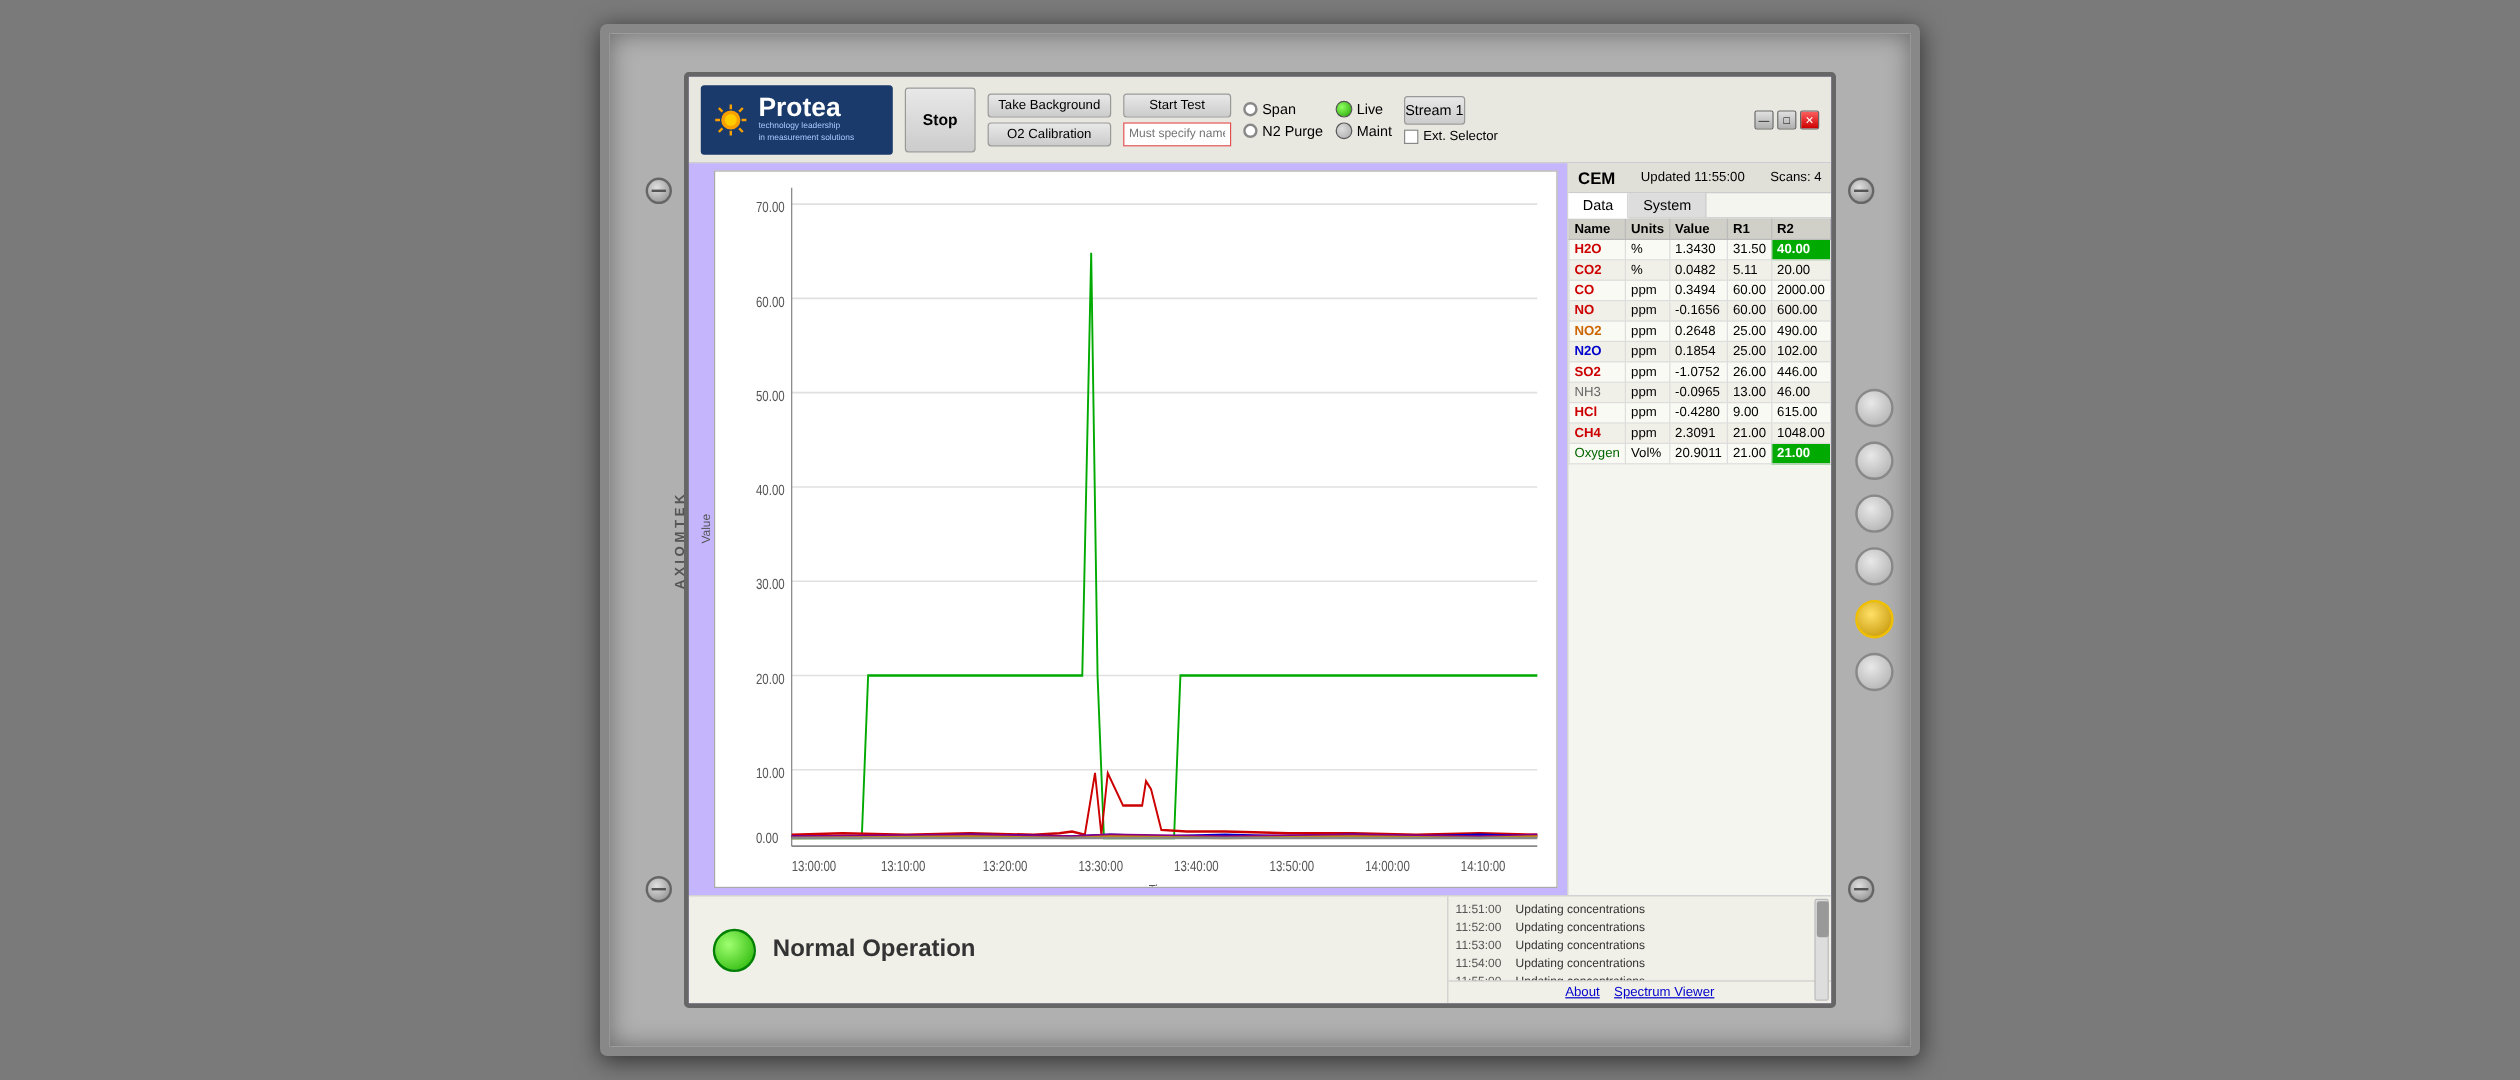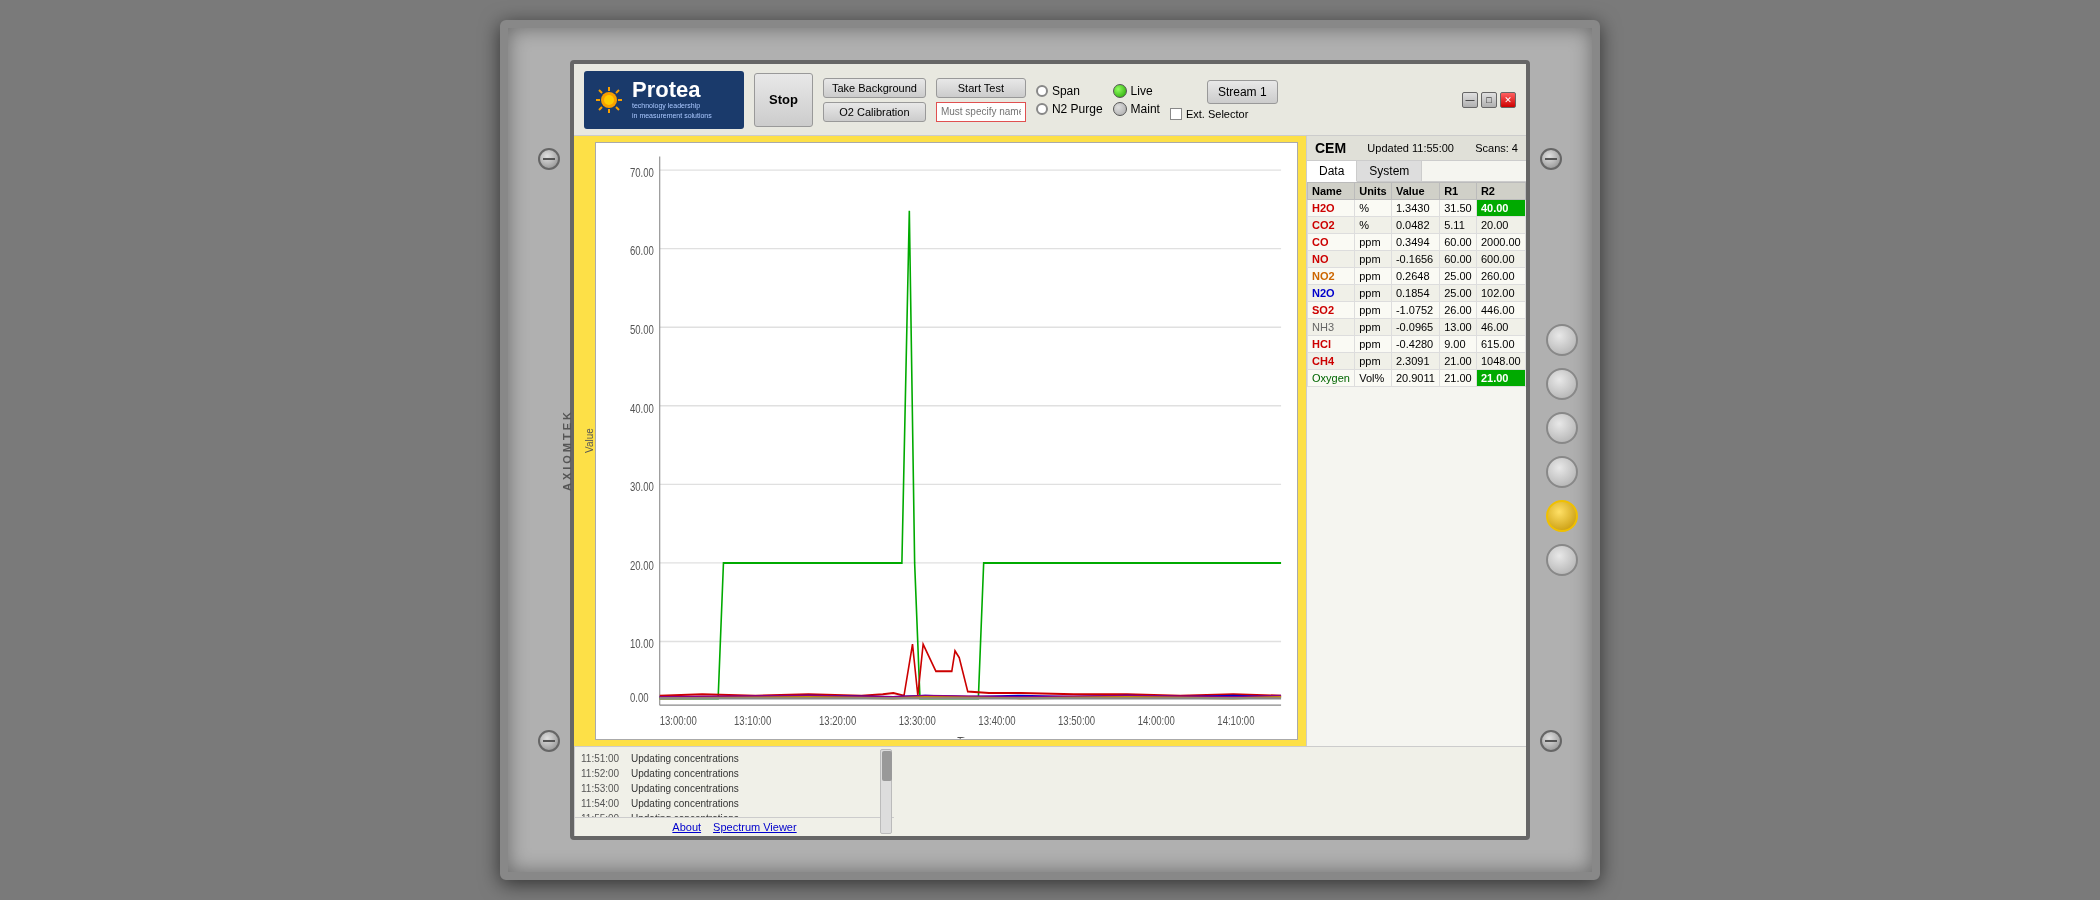--- a/index.html
+++ b/index.html
@@ -87,21 +87,21 @@
     }
     .right-btn.yellow-ring {
       border-color: #f0c000;
       background: radial-gradient(circle at 40% 35%, #ffe066, #c09000);
     }
 
     
     .screen {
       width: 960px;
       height: 780px;
-      background: #fde047;
+      background: #c4b5fd;
       border: 4px solid #666;
       border-radius: 4px;
       display: flex;
       flex-direction: column;
       overflow: hidden;
     }
 
     
     .header {
       background: #e8e8e0;
@@ -246,24 +246,23 @@
       flex-shrink: 0;
     }
 
     .led.green { background: radial-gradient(circle at 35% 35%, #90ff60, #20a000); }
     .led.gray { background: radial-gradient(circle at 35% 35%, #ddd, #aaa); }
 
     .stream-btn {
       background: linear-gradient(to bottom, #e8e8e8, #cccccc);
       border: 1px solid #999;
       border-radius: 3px;
-      padding: 4px 10px;
+      padding: 4px 0;
       font-size: 12px;
       cursor: pointer;
-      margin-left: 37px;
     }
 
     .ext-selector {
       display: flex;
       align-items: center;
       gap: 4px;
       font-size: 11px;
     }
 
     .window-controls {
@@ -754,21 +753,21 @@
                   <td>ppm</td>
                   <td>-0.1656</td>
                   <td>60.00</td>
                   <td>600.00</td>
                 </tr>
                 <tr>
                   <td class="name-orange">NO2</td>
                   <td>ppm</td>
                   <td>0.2648</td>
                   <td>25.00</td>
-                  <td>260.00</td>
+                  <td>490.00</td>
                 </tr>
                 <tr>
                   <td class="name-blue">N2O</td>
                   <td>ppm</td>
                   <td>0.1854</td>
                   <td>25.00</td>
                   <td>102.00</td>
                 </tr>
                 <tr>
                   <td class="name-red">SO2</td>
@@ -807,20 +806,24 @@
                 </tr>
               </tbody>
           </table>
         </div>
 
       </div>
 
     </div>
 
     <div class="bottom-area">
+      <div class="status-area">
+        <div class="status-led"></div>
+        <span class="status-text">Normal Operation</span>
+      </div>
 
       <div class="log-area">
         <div class="log-scroll" id="log-scroll">
         <div class="log-entry">
               <span class="log-time">11:51:00</span>
               <span class="log-msg">Updating concentrations</span>
             </div>
             <div class="log-entry">
               <span class="log-time">11:52:00</span>
               <span class="log-msg">Updating concentrations</span>

